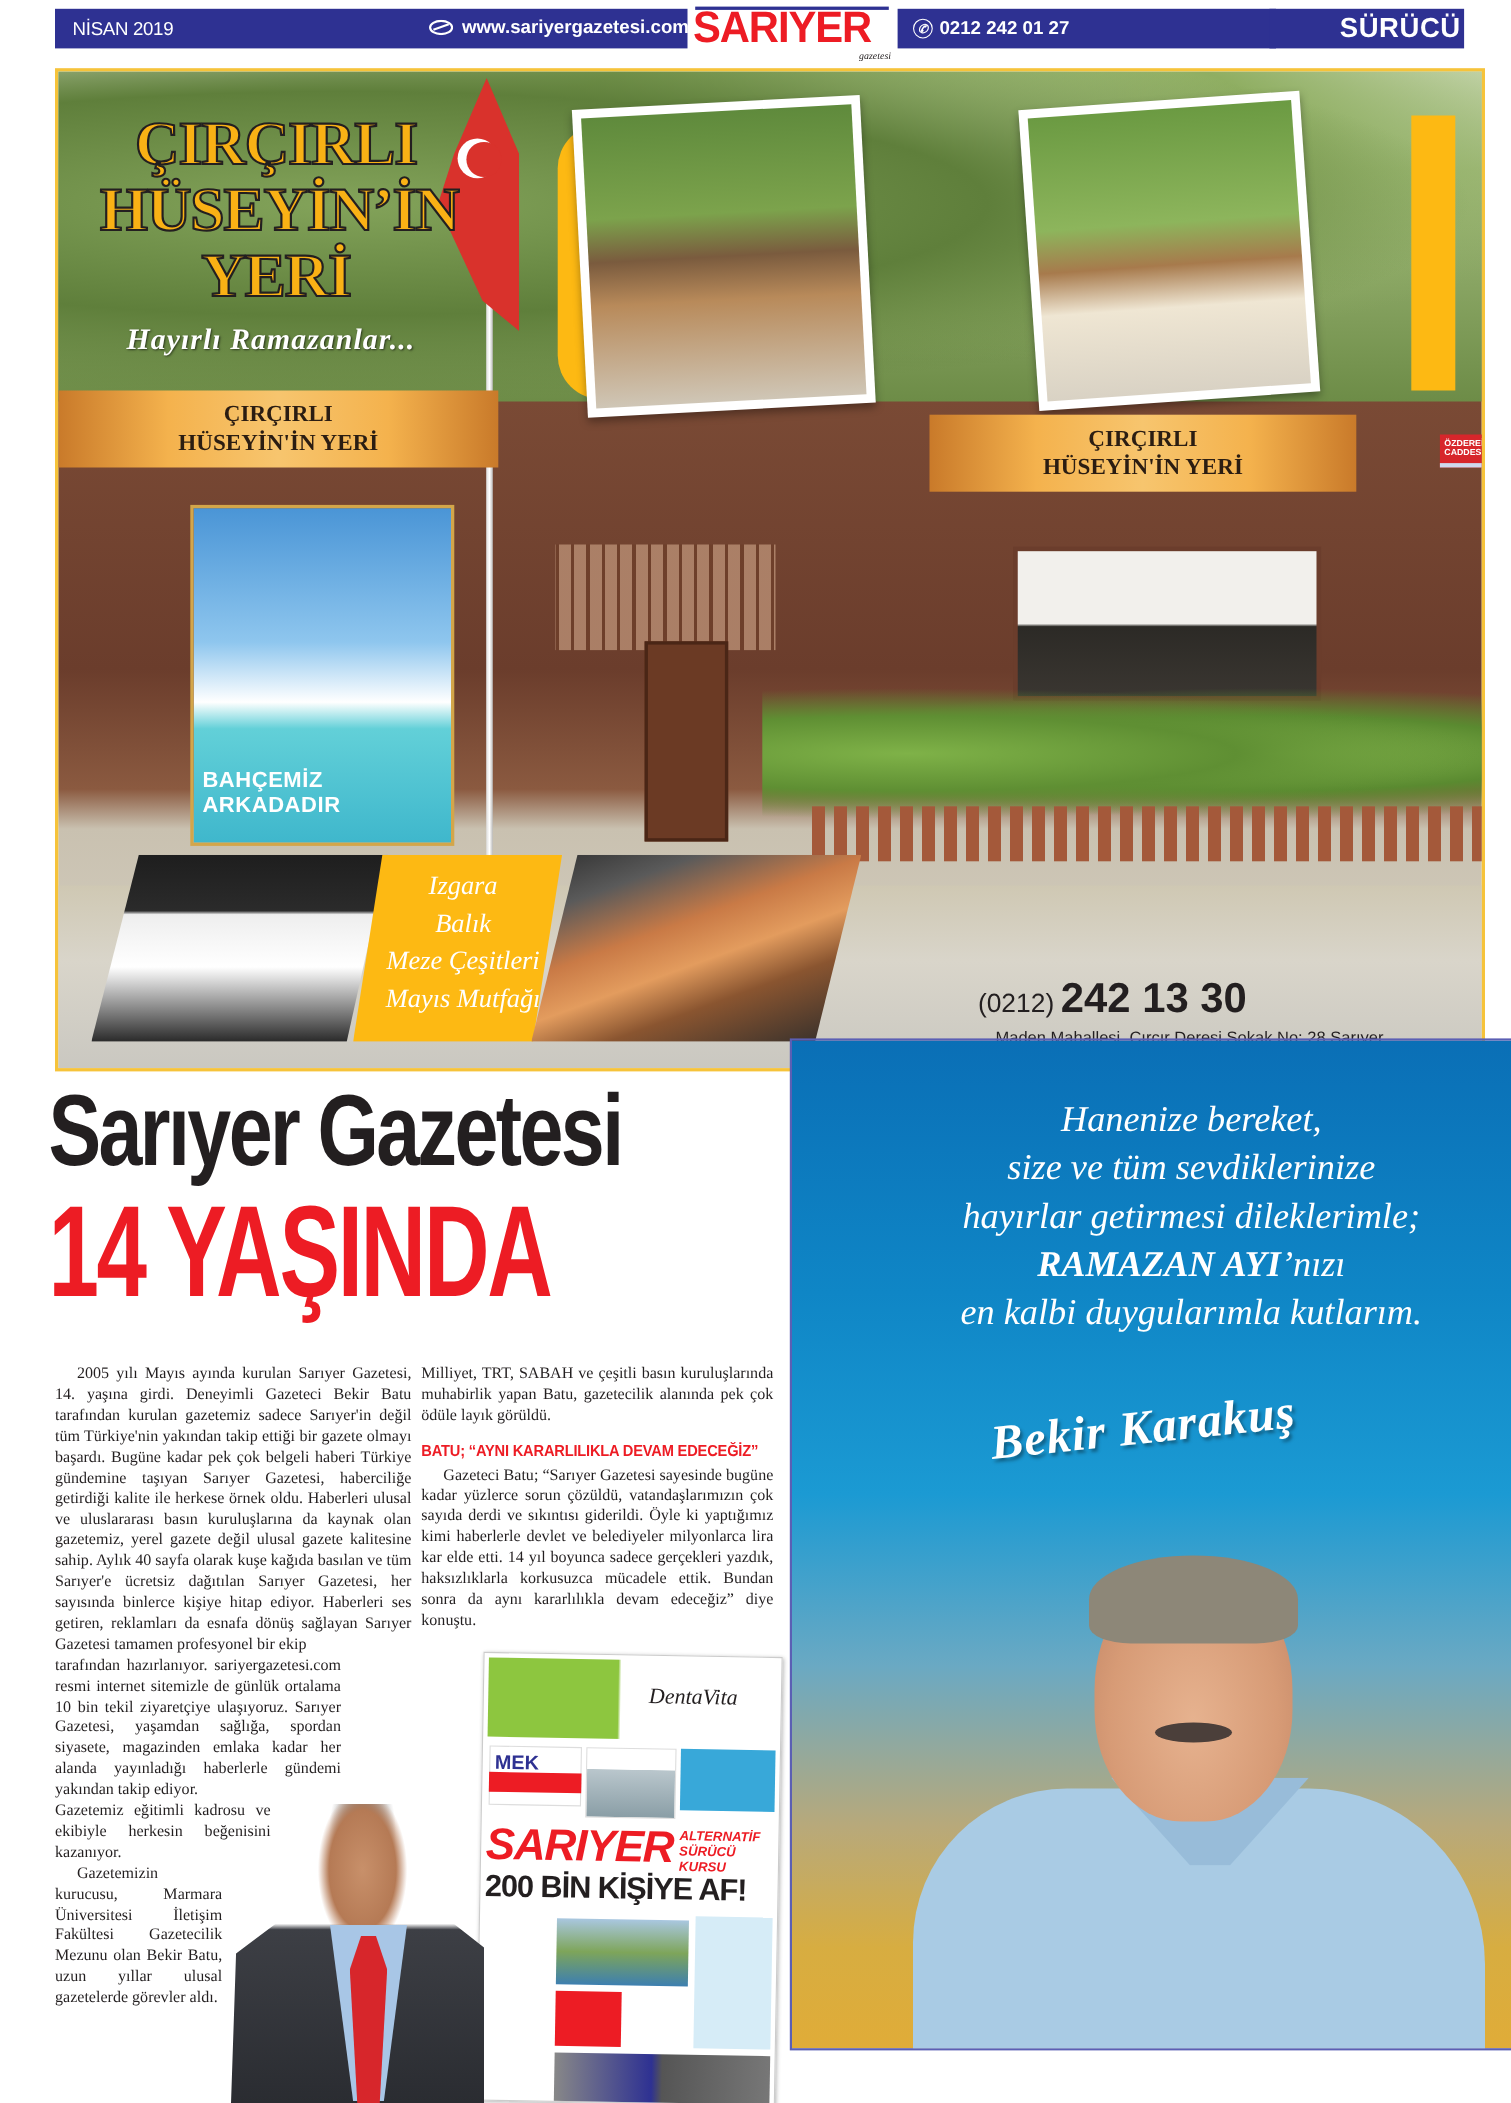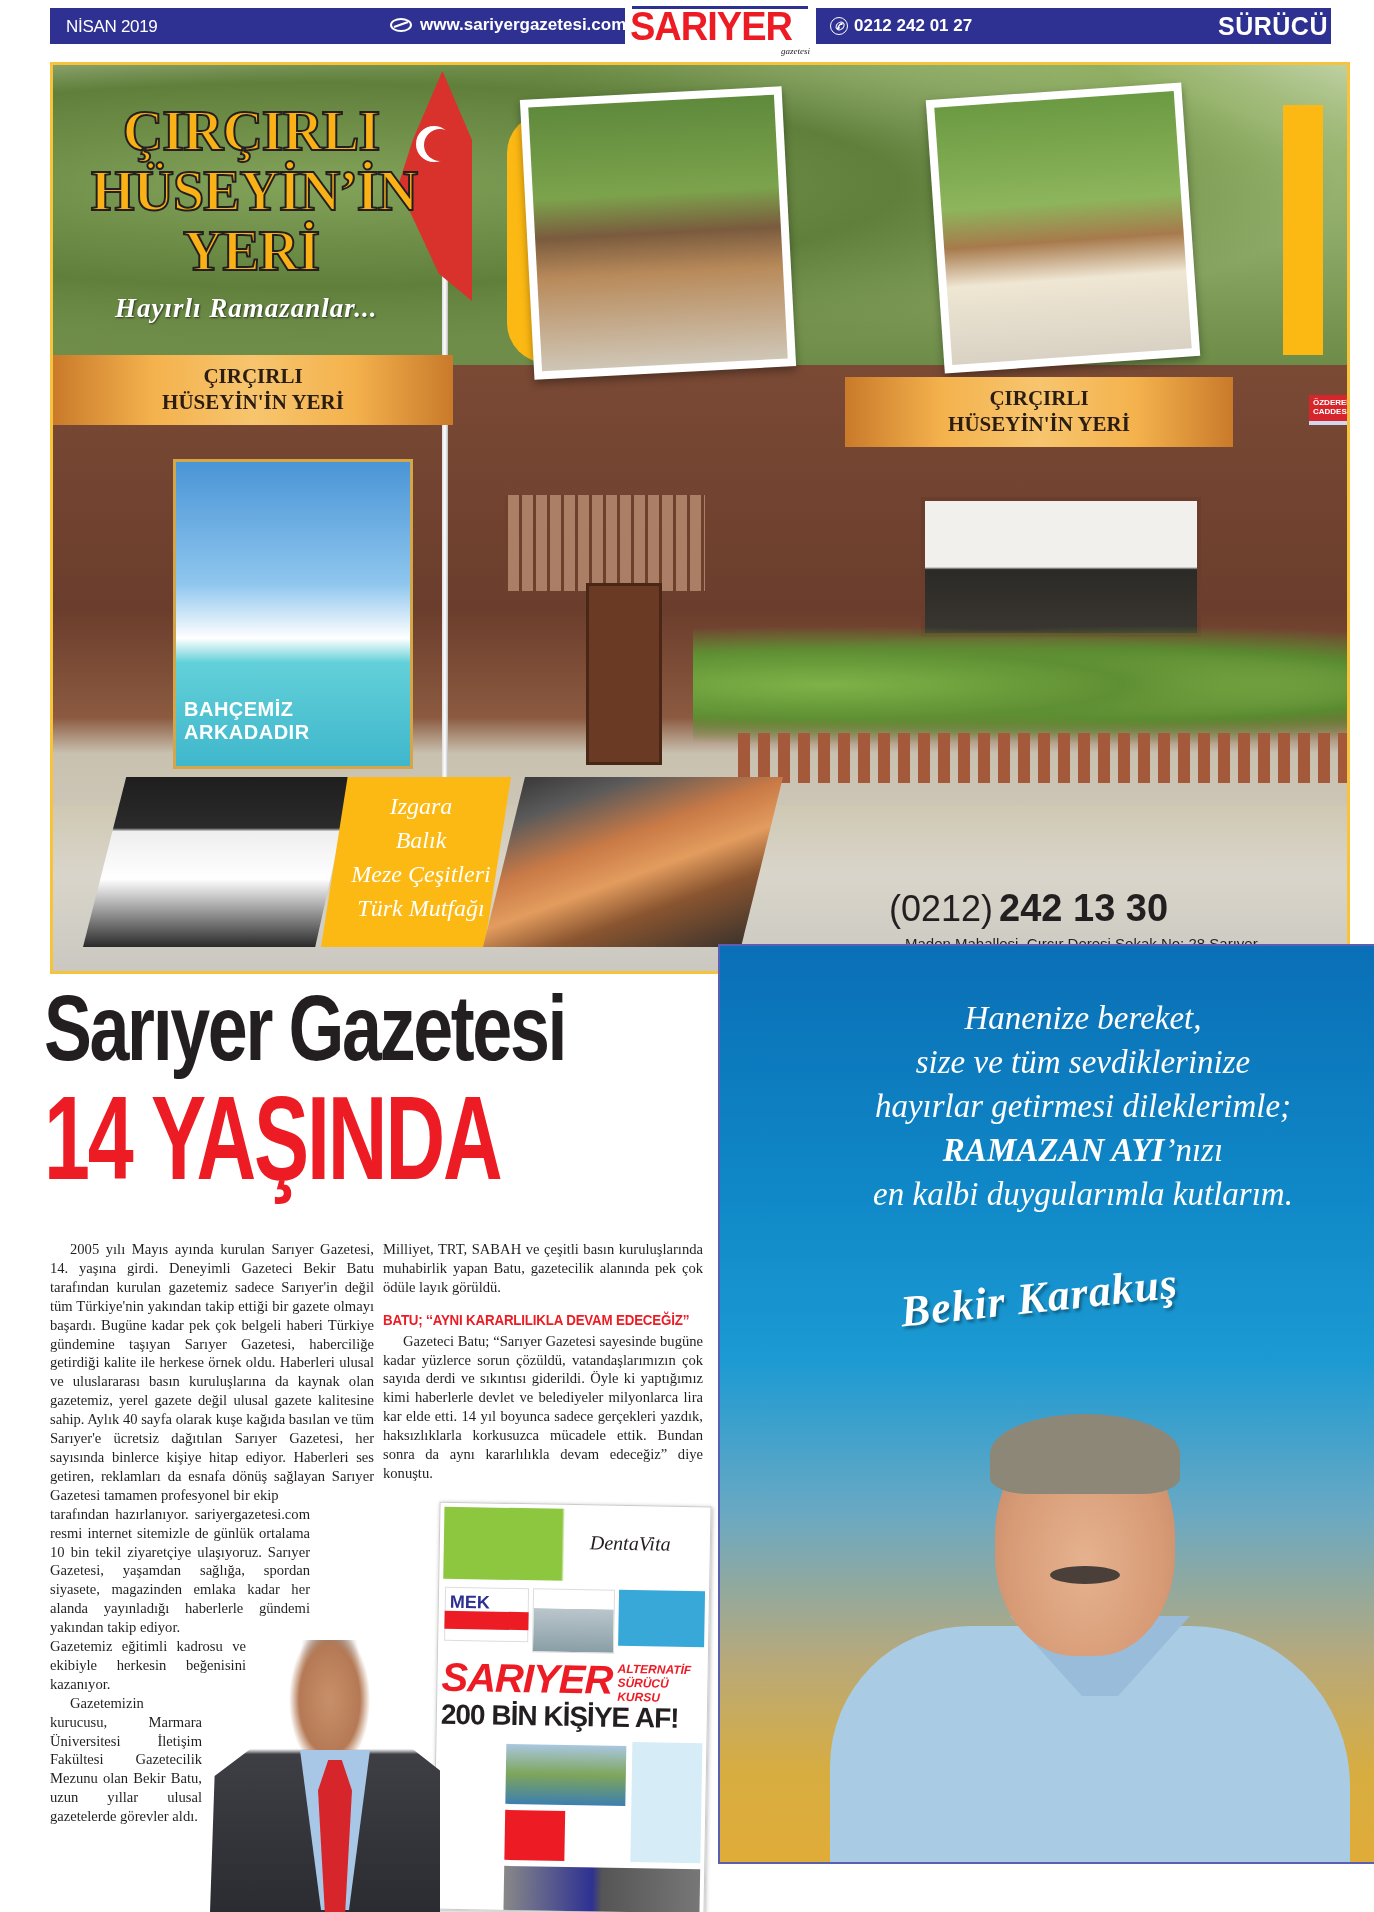--- a/index.html
+++ b/index.html
@@ -60,21 +60,21 @@
   .windows { position: absolute; left: 868px; top: 432px; width: 280px; height: 140px; background: linear-gradient(180deg,#f2f0ec 0%,#f2f0ec 50%,#2c2a26 52%,#3a3631 100%); border: 4px solid #6b3d2c; }
   .fence { position: absolute; left: 685px; top: 668px; width: 615px; height: 50px; background: repeating-linear-gradient(90deg,#a4593a 0 12px,transparent 12px 20px); }
   .bushes { position: absolute; left: 640px; top: 560px; width: 660px; height: 120px; background: radial-gradient(ellipse at 20% 50%,#7fb248 0%,#5f8f33 40%,transparent 70%), radial-gradient(ellipse at 70% 50%,#8cbd52 0%,#5a8a30 40%,transparent 70%); }
   .pavement { position: absolute; left: 0; top: 740px; width: 100%; height: 172px; background: linear-gradient(180deg,#cfc8b3 0%,#d9d5ca 40%,#c9c7c0 100%); }
   .food-strip { position: absolute; left: 30px; top: 712px; width: 720px; height: 180px; }
   .food1 { position: absolute; left: 0; top: 0; width: 270px; height: 170px; background: linear-gradient(180deg,#1e1e1e 0%,#2b2b2b 30%,#eeeeee 32%,#ffffff 60%,#2a2a2a 100%); clip-path: polygon(16% 0, 100% 0, 86% 100%, 0 100%); }
   .food-yellow { position: absolute; left: 238px; top: 0; width: 190px; height: 170px; background: #fdb913; clip-path: polygon(14% 0, 100% 0, 86% 100%, 0 100%); }
   .food-yellow .menu { position: absolute; left: 20px; top: 12px; width: 160px; text-align: center; font-family: "Liberation Serif", serif; font-style: italic; font-size: 24px; line-height: 34px; color: #ffffff; }
   .food2 { position: absolute; left: 400px; top: 0; width: 300px; height: 170px; background: linear-gradient(160deg,#2e2e2e 0%,#5a5a5a 20%,#c97a46 40%,#e39c5e 55%,#8a5530 70%,#2b2b2b 100%); clip-path: polygon(14% 0, 100% 0, 86% 100%, 0 100%); }
   .ad .ad-phone { position: absolute; left: 836px; top: 822px; font-family: "Liberation Sans", sans-serif; color: #231f20; white-space: nowrap; }
-  .ad .ad-phone .area { font-size: 36px; }
+  .ad .ad-phone .area { font-size: 24px; }
   .ad .ad-phone .num { font-size: 38px; font-weight: bold; margin-left: 6px; text-align: center; }
   .ad .ad-address { position: absolute; left: 836px; top: 870px; font-family: "Liberation Sans", sans-serif; font-size: 15px; color: #231f20; margin-left: 16px; }
 
   
   .headline1 { position: absolute; left: 44px; top: 980px; font-family: "Liberation Sans", sans-serif; font-weight: bold; font-size: 92px; line-height: 96px; color: #231f20; letter-spacing: -3px; transform: scaleX(0.78); transform-origin: left top; white-space: nowrap; }
   .headline2 { position: absolute; left: 44px; top: 1078px; font-family: "Liberation Sans", sans-serif; font-weight: bold; font-size: 118px; line-height: 120px; color: #ed1c24; letter-spacing: -3px; transform: scaleX(0.70); transform-origin: left top; white-space: nowrap; }
 
   .col { position: absolute; font-family: "Liberation Serif", serif; font-size: 14.6px; line-height: 18.9px; color: #231f20; text-align: justify; hyphens: manual; }
   .col p { text-indent: 20px; }
   .col-left { left: 50px; top: 1240px; width: 324px; }
@@ -192,21 +192,21 @@
   <div class="fence"></div>
   <div class="pavement"></div>
 
   <div class="food-strip">
     <div class="food1"></div>
     <div class="food-yellow">
       <div class="menu">
         <div>Izgara</div>
         <div>Balık</div>
         <div>Meze Çeşitleri</div>
-        <div>Türk Mutfağı</div>
+        <div>Mayıs Mutfağı</div>
       </div>
     </div>
     <div class="food2"></div>
   </div>
 
   <div class="ad-phone">
     <span class="area">(0212)</span><span class="num">242 13 30</span>
   </div>
   <div class="ad-address">Maden Mahallesi, Çırçır Deresi Sokak No: 28 Sarıyer</div>
 </div>

